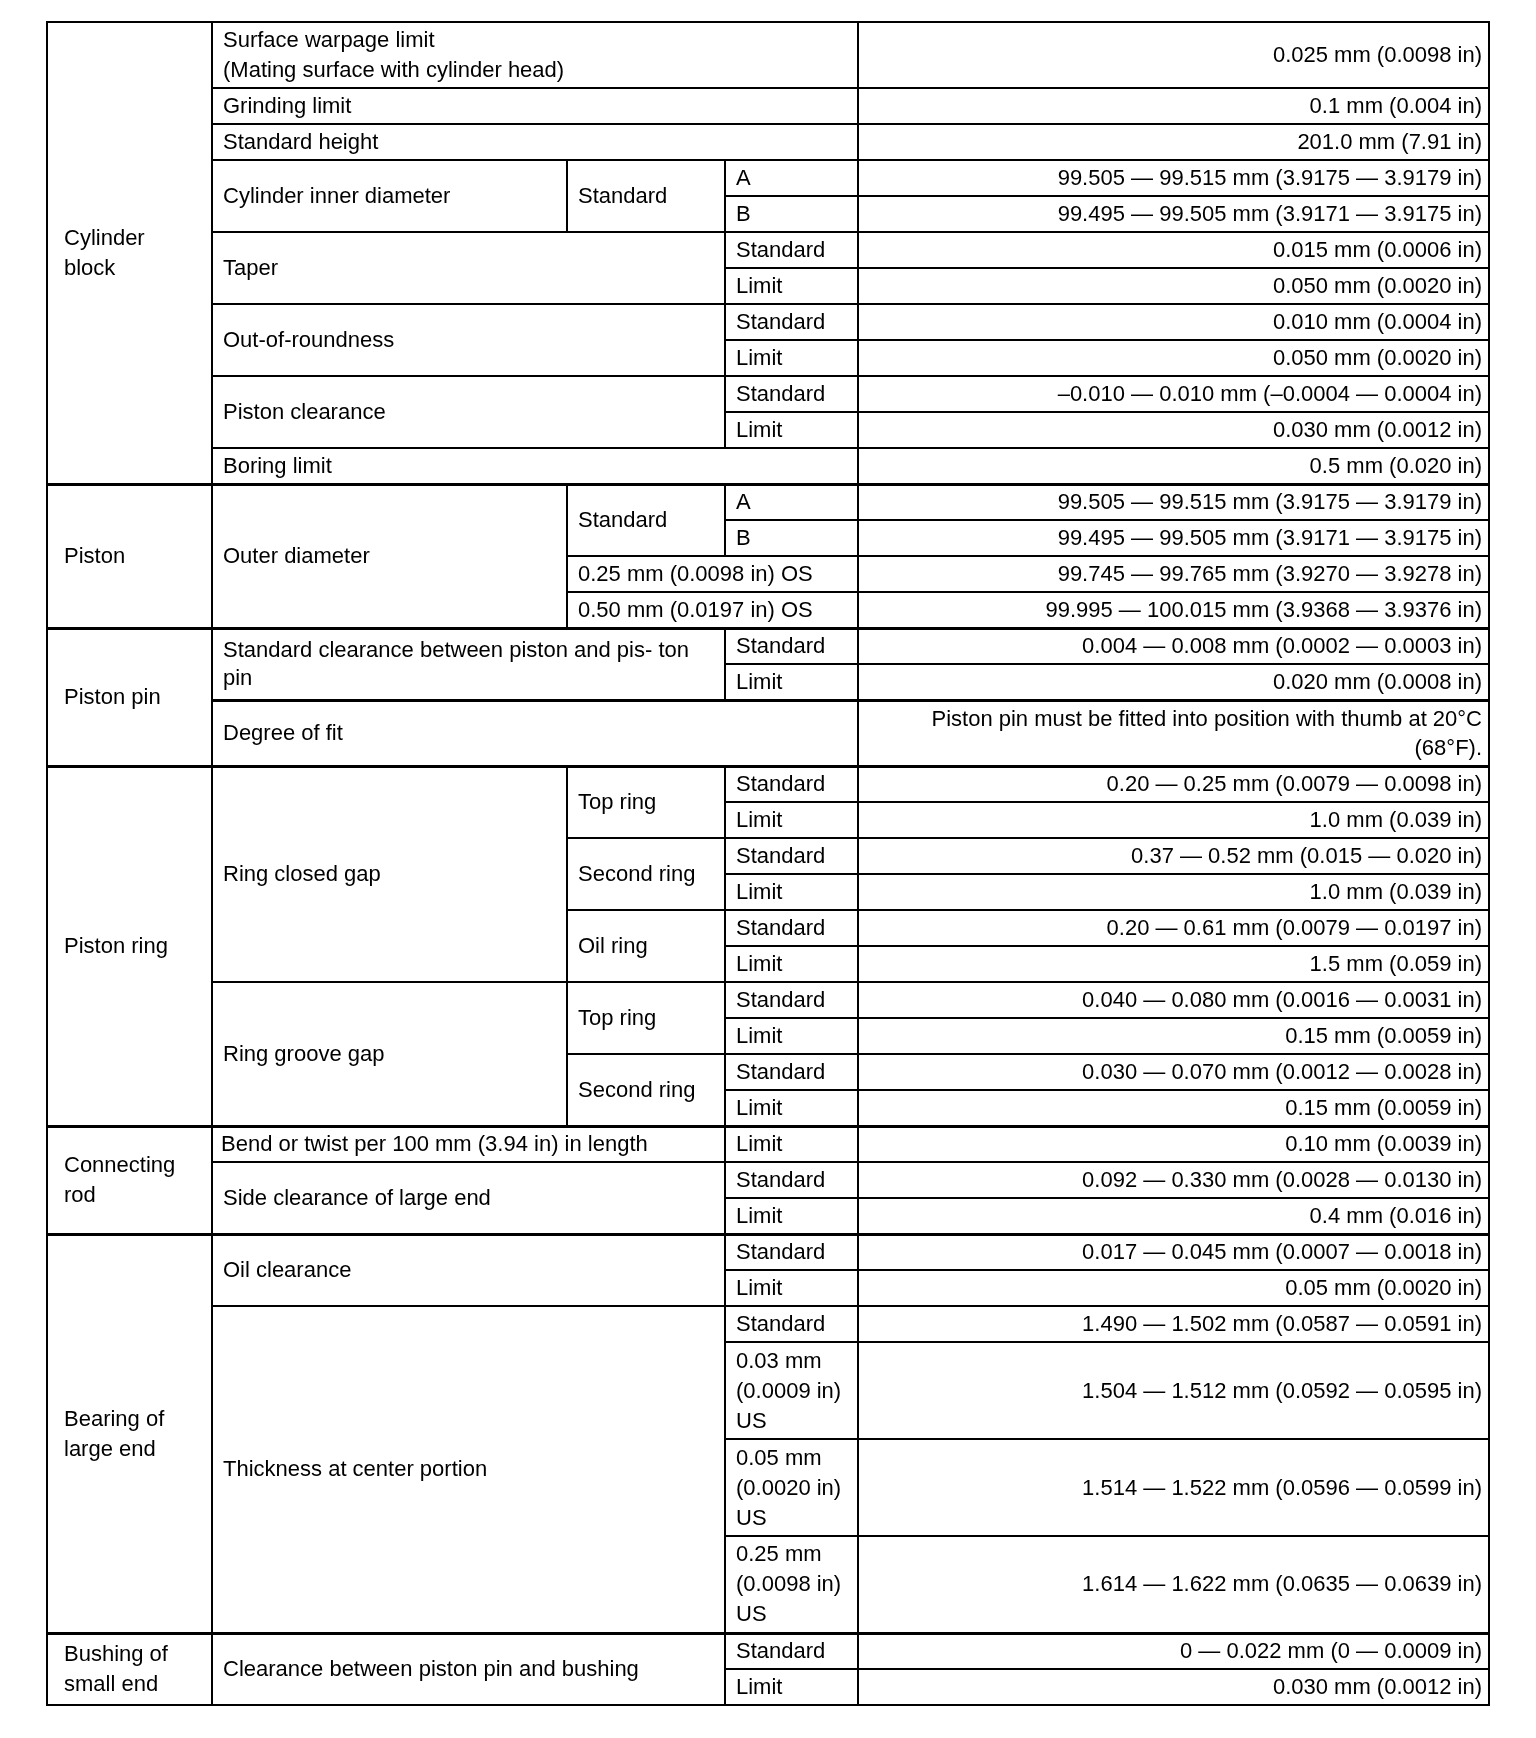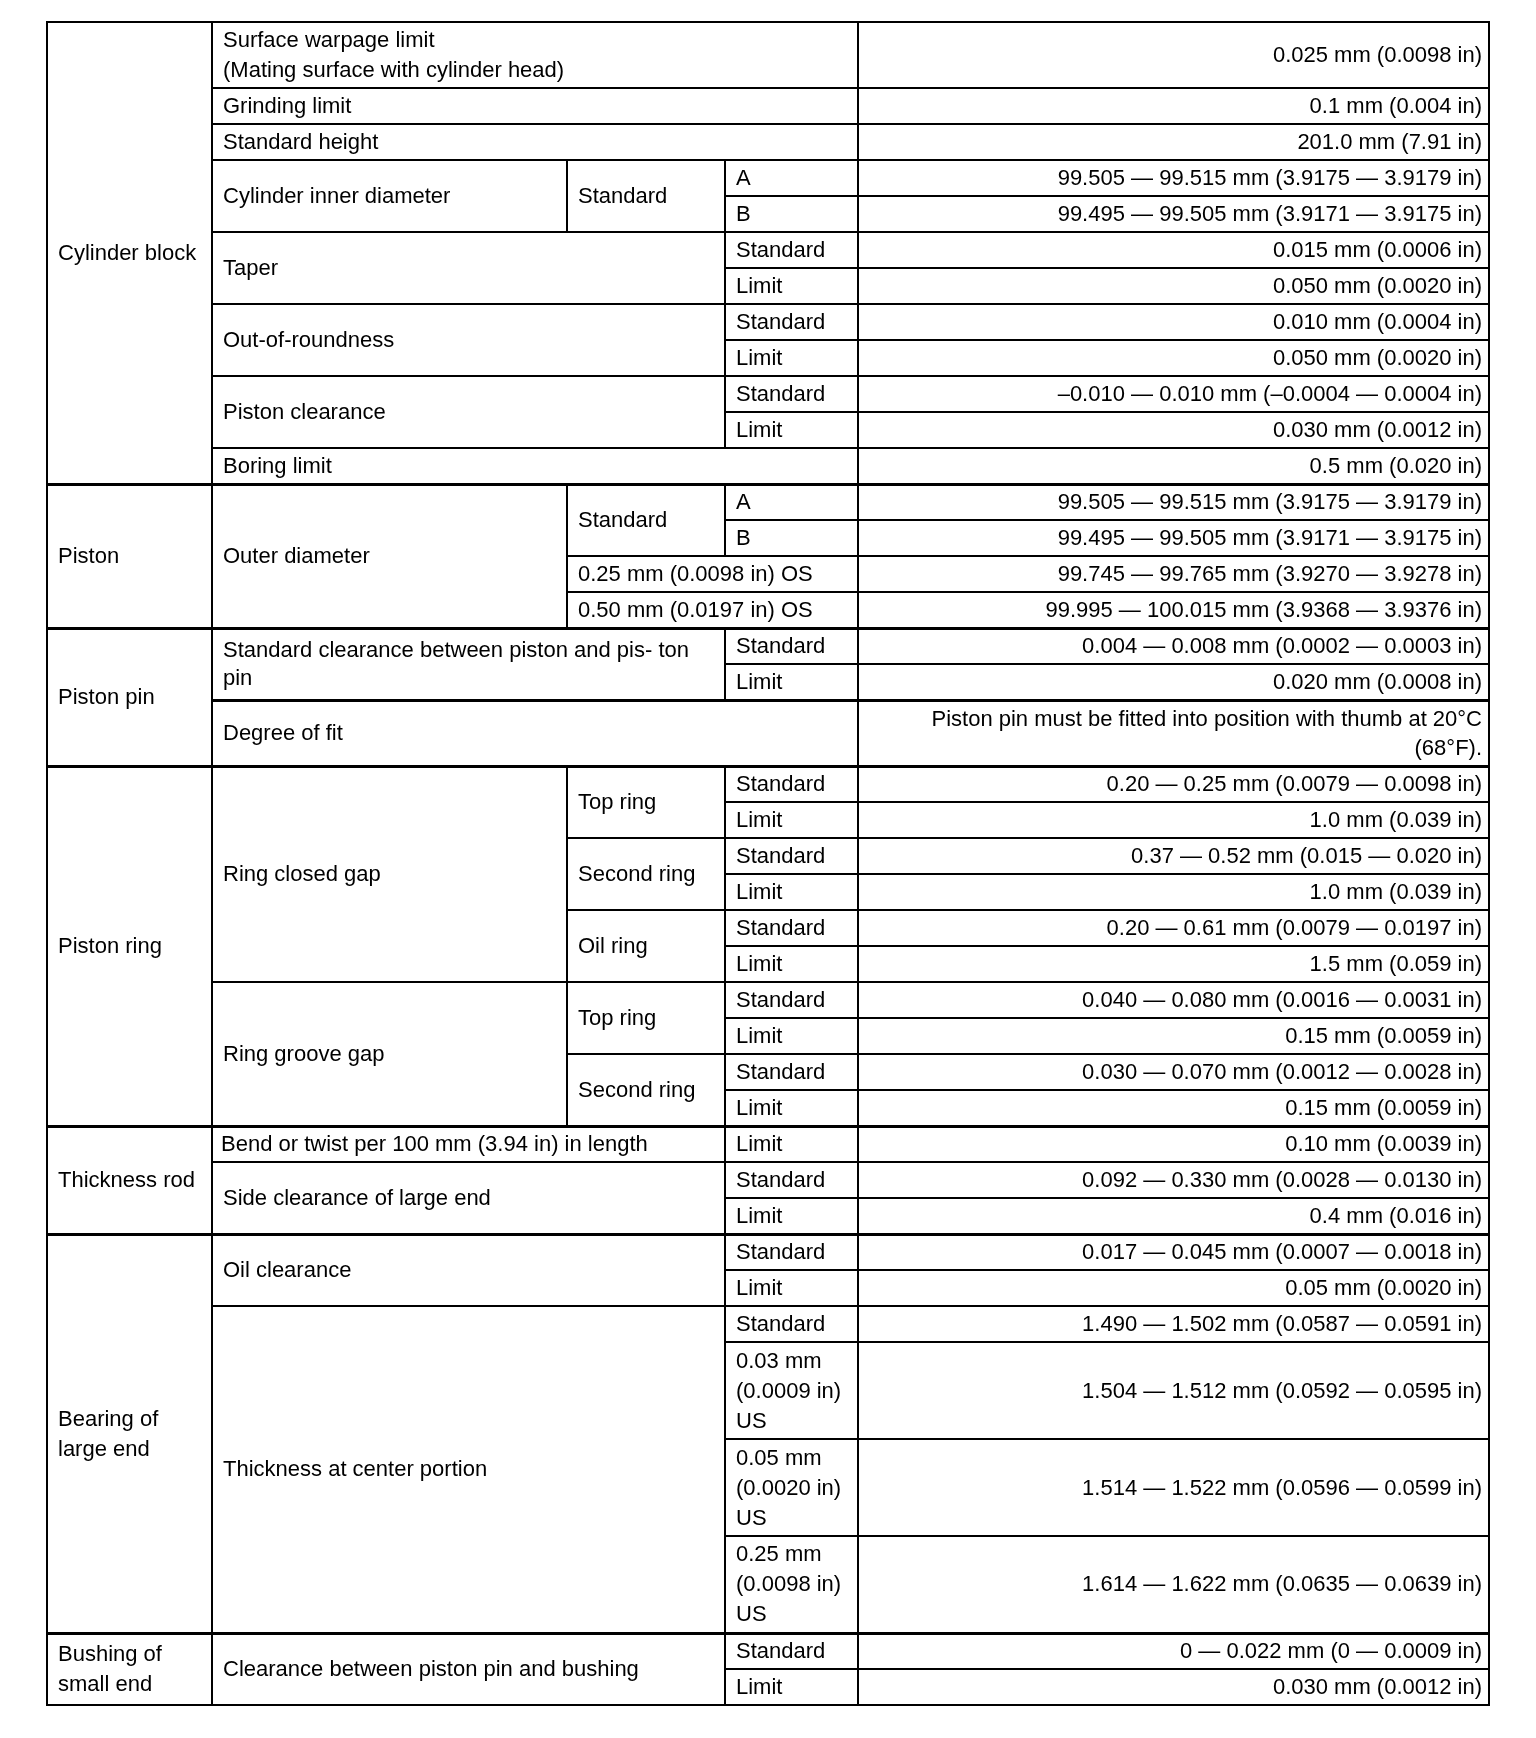--- a/index.html
+++ b/index.html
@@ -7,21 +7,21 @@
   table.spec {
     position:absolute; left:46px; top:21px;
     width:1442px; border-collapse:collapse; table-layout:fixed;
     font-size:22px; line-height:30px;
   }
   table.spec td {
     border:2px solid #000; padding:0 10px; vertical-align:middle; text-align:left;
     white-space:normal; overflow:hidden;
   }
   table.spec td.val { text-align:right; padding:0 6px; }
-  table.spec td.cat { padding-left:10px; }
+  table.spec td.cat { padding-left:16px; }
   table.spec tr { height:36px; }
   table.spec tr.r66 { height:66px; }
   table.spec tr.r97 { height:97px; }
   td.sep-top { border-top:3px solid #000 !important; }
   col.c1 { width:165px; } col.c2 { width:355px; } col.c3 { width:158px; } col.c4 { width:133px; } col.c5 { width:631px; }
 </style>
 </head>
 <body>
 
 <table class="spec">
@@ -171,21 +171,21 @@
       <td rowspan="2">Second ring</td>
       <td>Standard</td>
       <td class="val">0.030 — 0.070 mm (0.0012 — 0.0028 in)</td>
     </tr>
     <tr>
       <td>Limit</td>
       <td class="val">0.15 mm (0.0059 in)</td>
     </tr>
 
     <tr>
-      <td rowspan="3" class="cat sep-top">Thickness rod</td>
+      <td rowspan="3" class="cat sep-top">Connecting rod</td>
       <td colspan="2" class="sep-top" style="white-space:nowrap;padding-left:8px;">Bend or twist per 100 mm (3.94 in) in length</td>
       <td class="sep-top">Limit</td>
       <td class="val sep-top">0.10 mm (0.0039 in)</td>
     </tr>
     <tr>
       <td rowspan="2" colspan="2">Side clearance of large end</td>
       <td>Standard</td>
       <td class="val">0.092 — 0.330 mm (0.0028 — 0.0130 in)</td>
     </tr>
     <tr>

